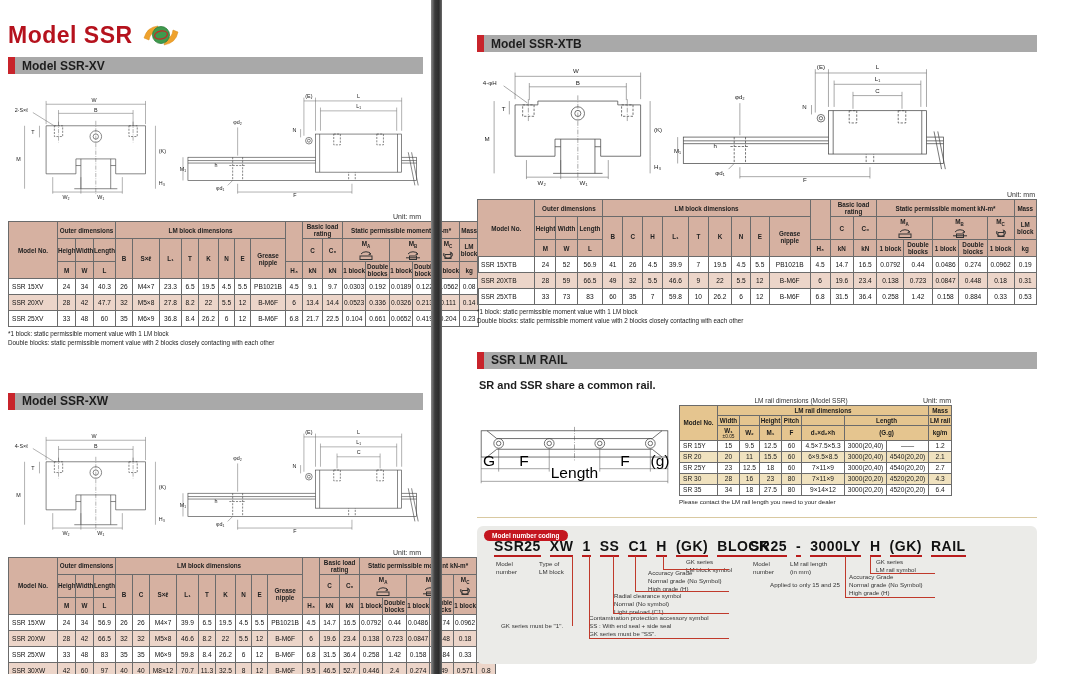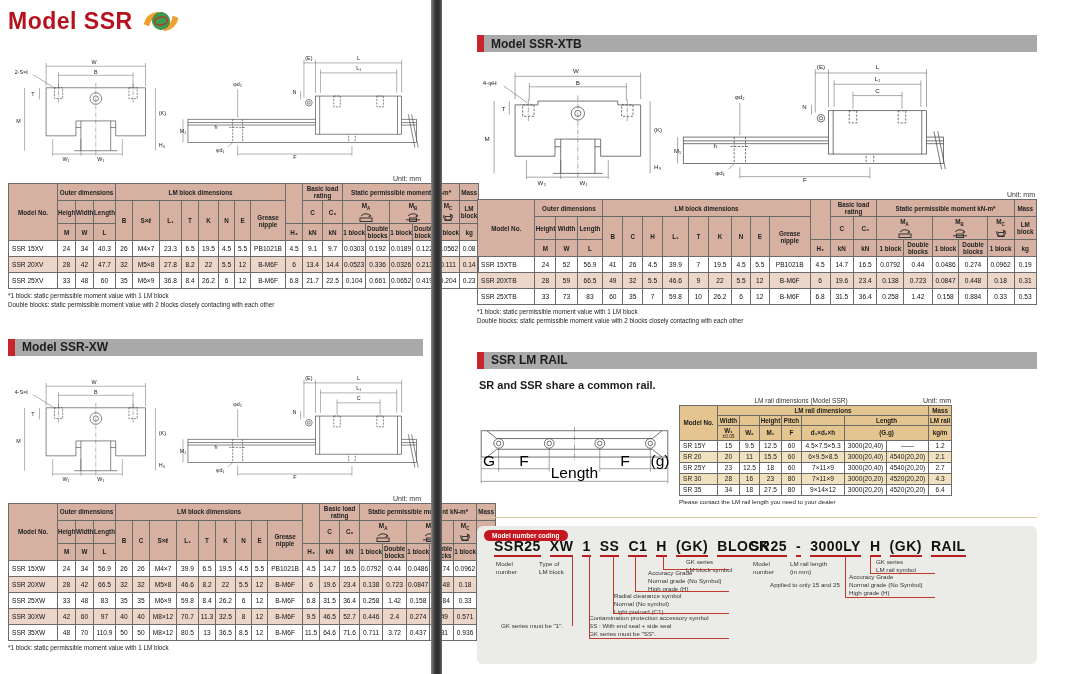--- a/index.html
+++ b/index.html
@@ -1,19 +1,19 @@
 <!DOCTYPE html>
 <html><head>
 <meta charset="utf-8">
 <style>
   * { margin:0; padding:0; box-sizing:border-box; }
   html,body { width:1067px; height:674px; }
   body { font-family:"Liberation Sans", sans-serif; background:#fff; color:#1a1a1a; overflow:hidden; }
   .page { display:flex; width:1067px; height:674px; }
-  .col-left { width:431px; padding:6px 8px 0 8px; }
+  .col-left { width:431px; padding:20px 8px 0 8px; }
   .divider { width:11px; background:linear-gradient(to right,#8a8a8a,#3a3a3a 35%,#2d2d2d 70%,#6a6a6a); }
   .col-right { flex:1; padding:35px 30px 0 35px; }
 
   .title-row { display:flex; align-items:center; gap:8px; height:30px; }
   .page-title { color:#b5121d; font-size:23px; font-weight:bold; letter-spacing:0.5px; }
 
   .section-bar { background:#a9a9a9; height:17px; display:flex; align-items:center; }
   .bar-accent { width:7px; height:17px; background:#c8242b; display:inline-block; }
   .bar-label { font-size:12px; font-weight:bold; color:#1d1d1d; padding-left:7px; }
 
@@ -76,20 +76,24 @@
     <div class="title-row">
       <span class="page-title">Model SSR</span>
       <svg width="40" height="27" viewBox="0 0 40 27">
         <path d="M3,16 Q6,5 17,4 L15,10 Q9,11 8,18 Z" fill="#efa22d" stroke="#d88a15" stroke-width="0.5"></path>
         <path d="M37,10 Q35,21 23,23 L25,17 Q31,16 32,8 Z" fill="#efa22d" stroke="#d88a15" stroke-width="0.5"></path>
         <circle cx="20" cy="13" r="8.5" fill="#3f9a4d" stroke="#2c7c3a" stroke-width="0.8"></circle>
         <ellipse cx="20" cy="13" rx="6.5" ry="4" fill="none" stroke="#c62828" stroke-width="1.2" transform="rotate(-12 20 13)"></ellipse>
       </svg>
     </div>
 
+    <div class="section-bar" style="margin-top:7px">
+      <span class="bar-accent"></span>
+      <span class="bar-label">Model SSR-XV</span>
+    </div>
 
     <div class="diagram-row">
       <svg width="205" height="136" viewBox="0 0 205 136">
         <g class="dim">
           <line x1="46" y1="20" x2="166" y2="20"></line>
             <line x1="46" y1="16" x2="46" y2="44"></line>
             <line x1="166" y1="16" x2="166" y2="44"></line>
           <line x1="61" y1="31" x2="151" y2="31"></line>
             <line x1="61" y1="27" x2="61" y2="45"></line>
             <line x1="151" y1="27" x2="151" y2="45"></line>
@@ -335,21 +339,21 @@
             <td>0.204</td>
             <td>0.23</td>
           </tr>
         </tbody>
     </table>
     <div class="notes">
       <div>*1 block: static permissible moment value with 1 LM block</div>
       <div>Double blocks: static permissible moment value with 2 blocks closely contacting with each other</div>
     </div>
 
-    <div class="section-bar" style="margin-top:29px">
+    <div class="section-bar" style="margin-top:45px">
       <span class="bar-accent"></span>
       <span class="bar-label">Model SSR-XW</span>
     </div>
 
     <div class="diagram-row">
       <svg width="205" height="136" viewBox="0 0 205 136">
         <g class="dim">
           <line x1="46" y1="20" x2="166" y2="20"></line>
             <line x1="46" y1="16" x2="46" y2="44"></line>
             <line x1="166" y1="16" x2="166" y2="44"></line>

